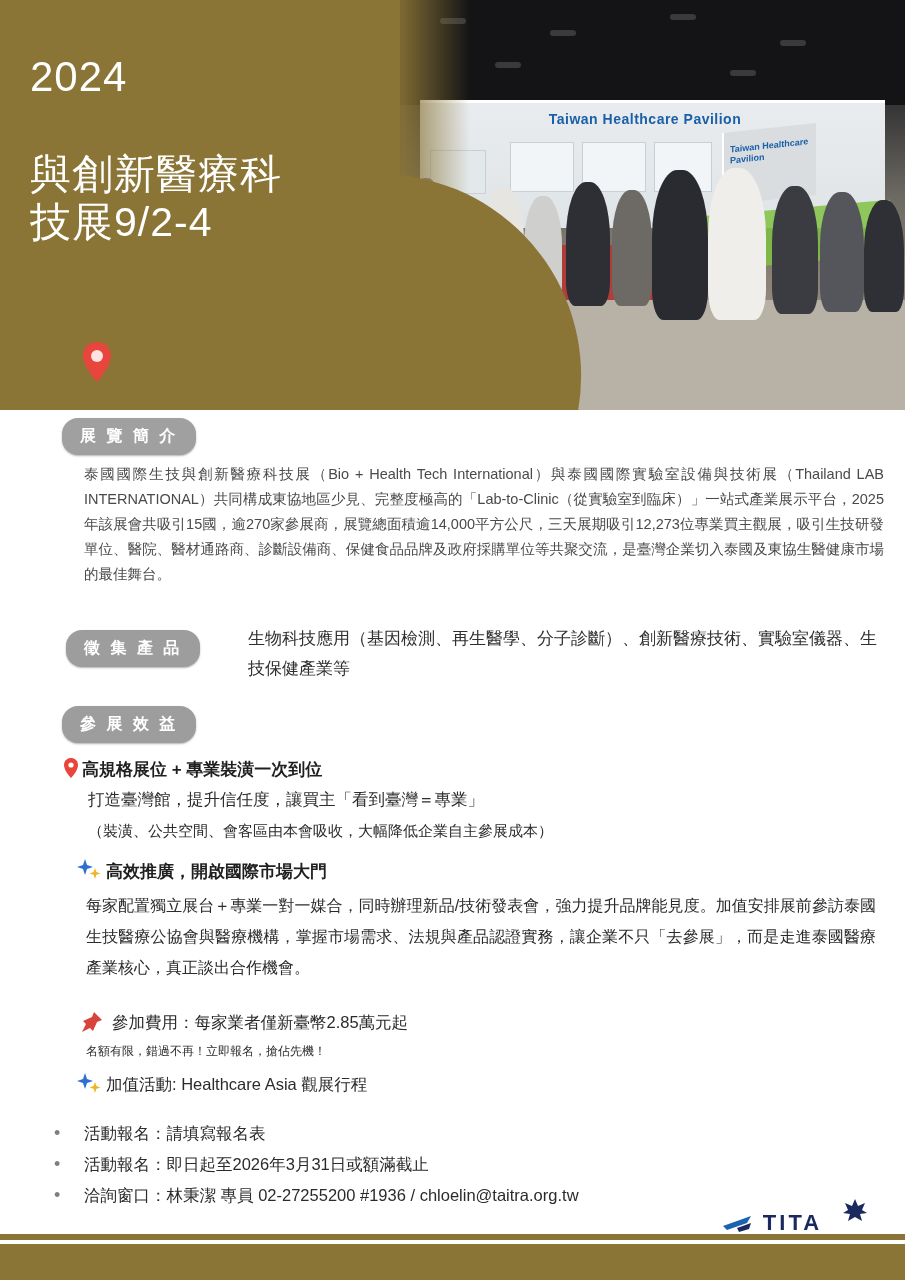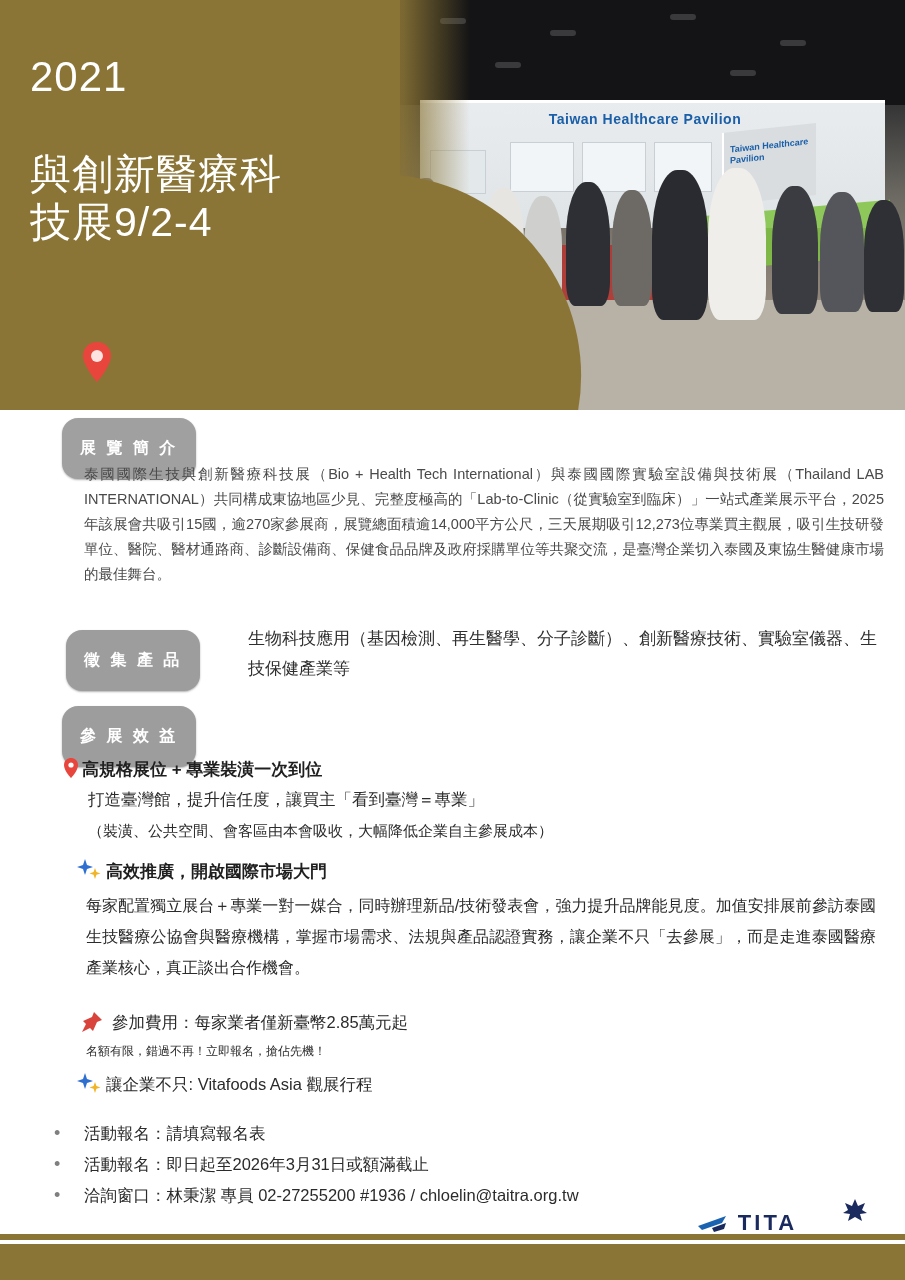--- a/index.html
+++ b/index.html
@@ -129,21 +129,21 @@
     width: 34px; height: 44px;
     z-index: 5;
   }
 
   
   .pill {
     display:inline-block;
     background:#9d9d9d;
     color:#ffffff;
     border-radius: 16px;
-    padding: 20px 18px;
+    padding: 8px 18px;
     font-size: 16px;
     letter-spacing: 3px;
     font-weight: bold;
     box-shadow: 0 1px 2px rgba(0,0,0,.3);
     white-space: nowrap;
   }
   .pill.intro { background:#a0a0a0; }
 
   
   .content {
@@ -238,21 +238,21 @@
   }
   .ico-pin-small { top:339px; left:62px; width:18px; height:22px; }
   .ico-sparkle { top:440px; left:76px; width:26px; height:24px; }
   .ico-pushpin { top:592px; left:78px; width:26px; height:24px; }
   .ico-sparkle2 { top:654px; left:76px; width:26px; height:24px; }
 
   
   .footer-logos {
     position:absolute;
     top: 1198px; right: 22px;
-    display:flex; align-items:center; gap: 29px;
+    display:flex; align-items:center; gap: 4px;
   }
   .logo-tita {
     display:flex; align-items:center; gap:8px;
     color:#1b2a5e; font-size:22px; font-weight:bold; letter-spacing:3px;
   }
   .logo-taitra {
     display:flex; align-items:center; gap:7px;
     color:#1b2a5e; font-size:15px; font-weight:bold; letter-spacing:.5px;flex-direction:column;
   }
   .footer-bar {
@@ -317,21 +317,21 @@
     <svg class="hero-arc" width="905" height="410" viewBox="0 0 905 410" style="position:absolute;top:0;left:0;box-shadow:none;clip-path:none;">
       <path d="M905,410 L905,396 C640,396 452,300 452,200 C452,96 640,0 905,0 L905,0 L905,410 Z" fill="none"></path>
       <path d="M0,410 L905,410 L905,398 C690,398 480,330 452,210 C430,110 600,10 905,6 L905,0 L0,0 Z" fill="#8b7536" opacity="0"></path>
       <path d="M905,410 C905,410 905,408 905,408 C905,408 905,408 905,408 Z" fill="#8b7536"></path>
       <path d="M452,-40 a240,240 0 0 1 0,480 L0,440 L0,-40 Z" fill="#8b7536"></path>
       <path d="M452,-40 a240,240 0 0 1 0,480 L905,440 L905,412 L0,412 L0,-40 Z" fill="#8b7536" opacity="0"></path>
       <rect x="0" y="396" width="905" height="14" fill="#ffffff"></rect>
     </svg>
 
     <div class="hero-title">
-      <span class="hero-year">2021</span>
+      <span class="hero-year">2024</span>
       <br>
       <span>與創新醫療科</span><br>
       <span>技展9/2-4</span>
     </div>
 
     <svg class="pin-icon" viewBox="0 0 34 44">
       <path d="M17 2 C9 2 3 8 3 16 C3 26 17 42 17 42 C17 42 31 26 31 16 C31 8 25 2 17 2 Z" fill="#e8453c"></path>
       <circle cx="17" cy="16" r="6" fill="#ffffff" opacity=".85"></circle>
     </svg>
 
@@ -373,21 +373,21 @@
       <path d="M16 2 L24 10 L19 12 L15 21 L12 18 L4 22 L8 14 L5 11 L14 7 Z" fill="#d8443c"></path>
       <path d="M5 11 L12 18 L8 14 Z" fill="#9c2f29"></path>
     </svg>
     <div class="b3-line">參加費用：每家業者僅新臺幣2.85萬元起</div>
     <div class="b3-line2">名額有限，錯過不再！立即報名，搶佔先機！</div>
 
     <svg class="ico ico-sparkle2" viewBox="0 0 26 24">
       <path d="M9 1 L11 7 L17 9 L11 11 L9 17 L7 11 L1 9 L7 7 Z" fill="#2f6fd0"></path>
       <path d="M19 10 L20.4 14 L24.5 15.4 L20.4 16.8 L19 21 L17.6 16.8 L13.5 15.4 L17.6 14 Z" fill="#f0b429"></path>
     </svg>
-    <div class="b4-line">讓企業不只: Vitafoods Asia 觀展行程</div>
+    <div class="b4-line">加值活動: Healthcare Asia 觀展行程</div>
 
     <ul class="bullets">
       <li>活動報名：請填寫報名表</li>
       <li>活動報名：即日起至2026年3月31日或額滿截止</li>
       <li>洽詢窗口：林秉潔 專員  02-27255200 #1936 / chloelin@taitra.org.tw</li>
     </ul>
   </div>
 
   <div class="footer-logos">
     <div class="logo-tita">

